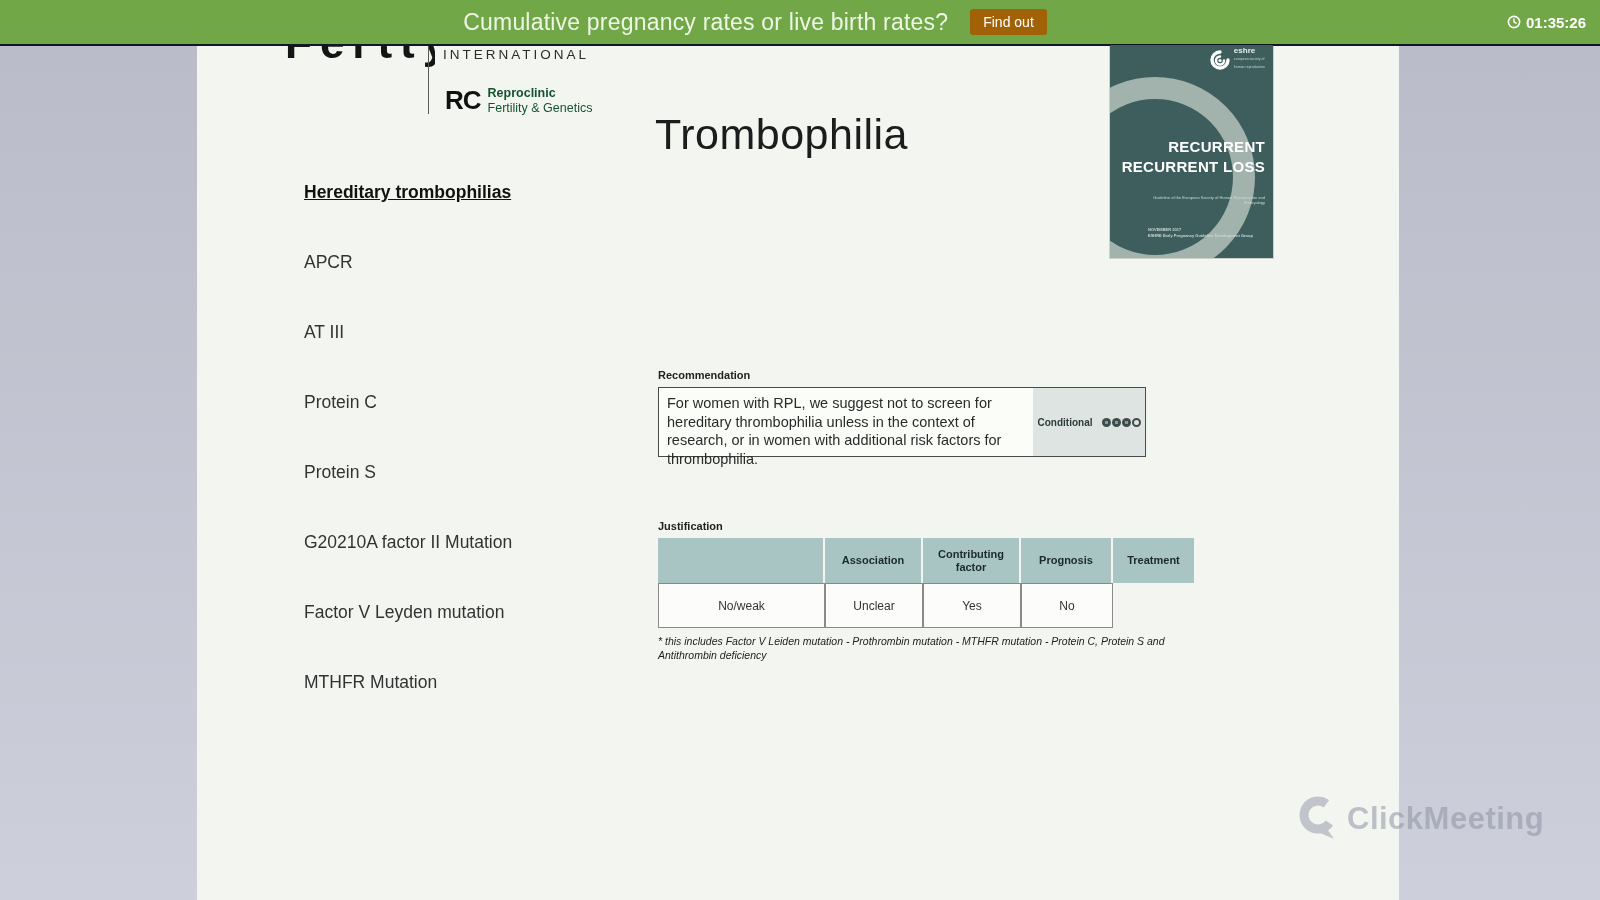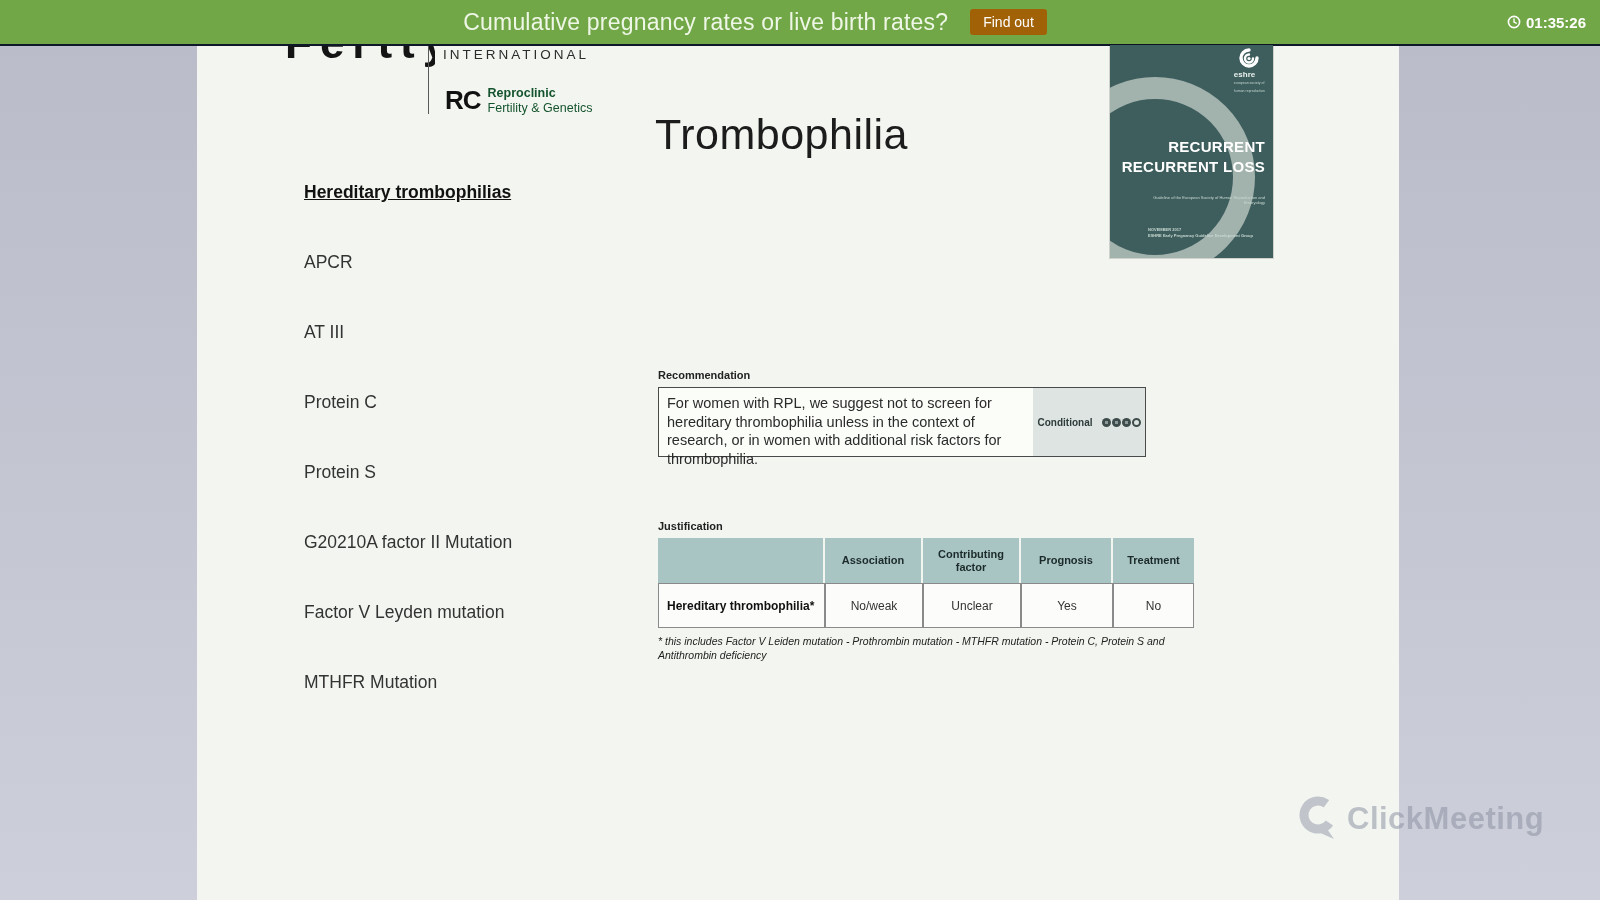--- a/index.html
+++ b/index.html
@@ -74,21 +74,21 @@
 
   
   .book {
     position:absolute; left:913px; top:-1px; width:163px; height:213px;
     background:#3e5e5d; overflow:hidden; box-shadow:0 0 0 1px rgba(0,0,0,0.15);
   }
   .book-ring {
     position:absolute; left:-55px; top:32px; width:200px; height:200px;
     border:22px solid rgba(188,199,194,0.8); border-radius:50%;
   }
-  .book-eshre { position:absolute; right:8px; top:2px; display:flex; align-items:center; gap:2px;flex-direction:column; }
+  .book-eshre { position:absolute; right:8px; top:2px; display:flex; align-items:flex-end; gap:2px; }
   .book-eshre-text { color:#e9f1ee; font-size:8px; font-weight:bold; line-height:8px; }
   .book-eshre-text .tiny { display:block; font-size:3.5px; font-weight:normal; color:#bfd2cc; }
   .book-title {
     position:absolute; right:8px; top:92px; text-align:right;
     color:#ffffff; font-size:15px; font-weight:bold; line-height:20px; letter-spacing:0.3px;
   }
   .book-subtitle {
     position:absolute; right:8px; top:150px; width:120px; text-align:right;
     color:#c8d8d2; font-size:4px; line-height:5px;
   }
@@ -239,21 +239,20 @@
   <div class="jus-label">Justification</div>
   <div class="jus-table">
     <div class="jus-row jus-head">
       <div class="cell"></div>
       <div class="cell">Association</div>
       <div class="cell">Contributing factor</div>
       <div class="cell">Prognosis</div>
       <div class="cell">Treatment</div>
     </div>
     <div class="jus-row jus-body">
-      <div class="cell name">Hereditary thrombophilia*</div>
       <div class="cell">No/weak</div>
       <div class="cell">Unclear</div>
       <div class="cell">Yes</div>
       <div class="cell">No</div>
     </div>
   </div>
   <div class="jus-footnote">* this includes Factor V Leiden mutation - Prothrombin mutation - MTHFR mutation - Protein C, Protein S and Antithrombin deficiency</div>
 
 </div>
 

